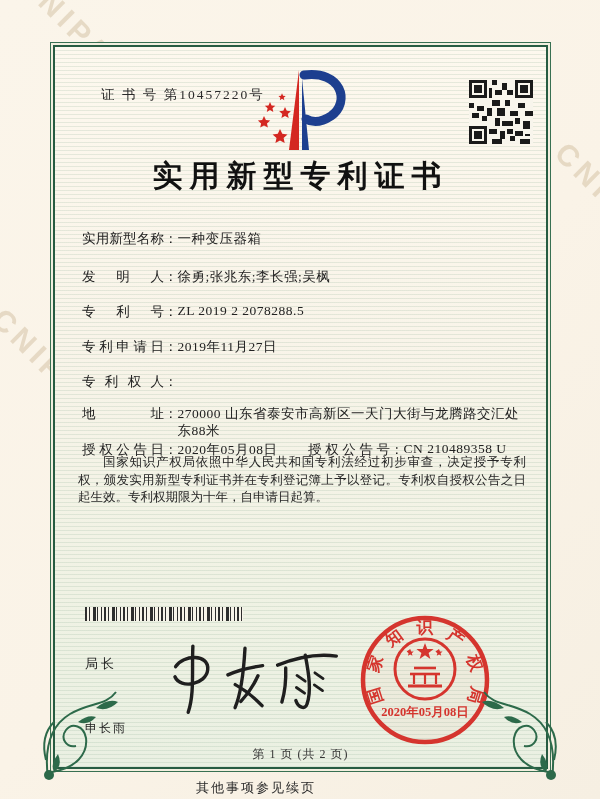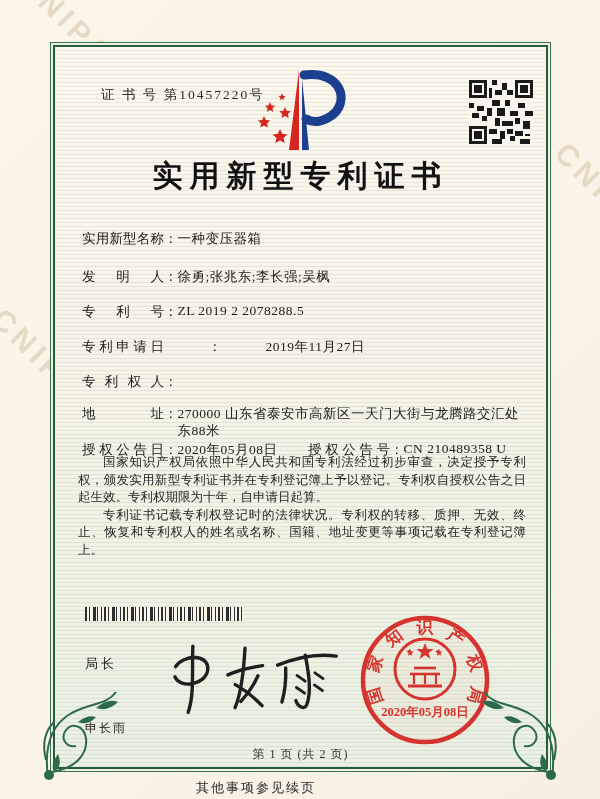--- a/index.html
+++ b/index.html
@@ -190,21 +190,21 @@
   <div class="field-row" style="top:268px;">
     <span class="lbl">发明人</span>
       <span class="colon">：</span>
       <span class="val">徐勇;张兆东;李长强;吴枫</span>
   </div>
   <div class="field-row" style="top:303px;">
     <span class="lbl">专利号</span>
       <span class="colon">：</span>
       <span class="val">ZL 2019 2 2078288.5</span>
   </div>
-  <div class="field-row" style="top:338px;gap:44px;">
+  <div class="field-row" style="top:338px;">
     <span class="lbl">专利申请日</span>
       <span class="colon">：</span>
       <span class="val">2019年11月27日</span>
   </div>
   <div class="field-row" style="top:373px;">
     <span class="lbl">专利权人</span>
       <span class="colon">：</span>
   </div>
   <div class="field-row" style="top:405px;">
     <span class="lbl">地址</span>
@@ -217,21 +217,20 @@
       <span class="val">2020年05月08日</span>
   </div>
   <div class="field-row pair2">
     <span class="lbl">授权公告号</span>
       <span class="colon">：</span>
       <span class="val">CN 210489358 U</span>
   </div>
 
   <div class="body-text">
     <p>国家知识产权局依照中华人民共和国专利法经过初步审查，决定授予专利权，颁发实用新型专利证书并在专利登记簿上予以登记。专利权自授权公告之日起生效。专利权期限为十年，自申请日起算。</p>
-    <p>专利证书记载专利权登记时的法律状况。专利权的转移、质押、无效、终止、恢复和专利权人的姓名或名称、国籍、地址变更等事项记载在专利登记簿上。</p>
   </div>
 
   <div class="barcode"></div>
 
   <div class="director-title">局长</div>
   <div class="director-name">申长雨</div>
 
   <div class="signature">
     <svg width="190" height="90" viewBox="0 0 190 90" fill="none" stroke="#1f1f1f" stroke-width="3.4" stroke-linecap="round">
       <path d="M36,14 C34,38 36,62 29,80"></path>

